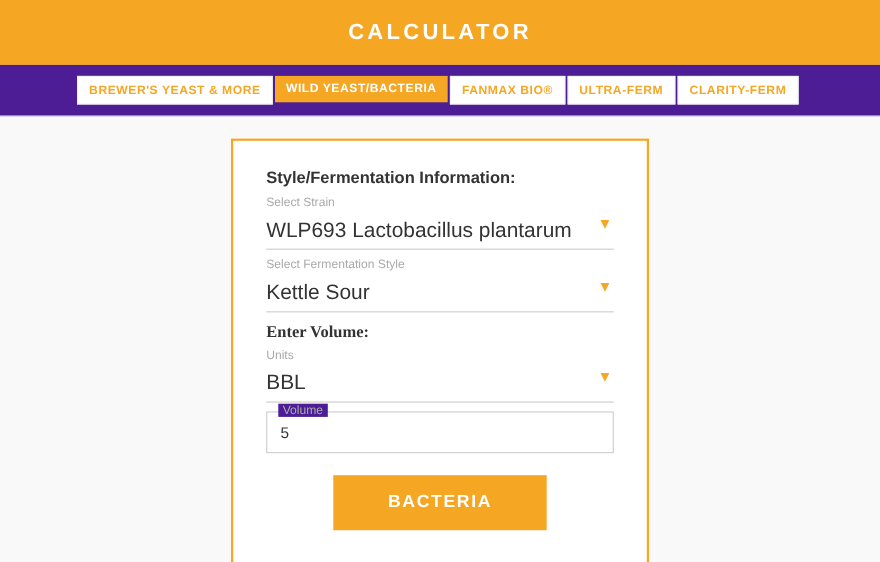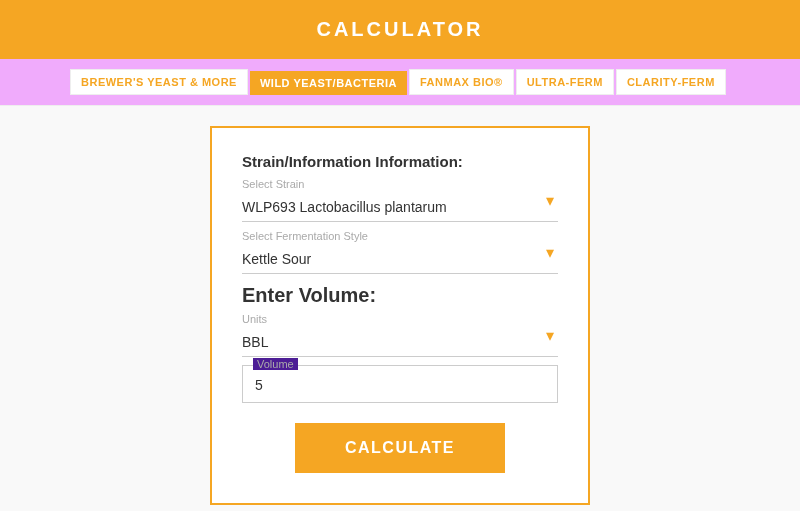--- a/index.html
+++ b/index.html
@@ -25,23 +25,23 @@
 
     .header-title {
       color: white;
       font-size: 20px;
       font-weight: bold;
       letter-spacing: 3px;
     }
 
     
     .nav-tabs {
-      background: #f0abfc;
+      background: #4c1d95;
       display: flex;
-      align-items: flex-end;
+      align-items: flex-start;
       padding: 10px 70px;
       gap: 2px;
       border-bottom: 1px solid #eee;
     }
 
     .nav-tab {
       padding: 6px 10px;
       font-size: 11px;
       font-weight: bold;
       cursor: pointer;
@@ -93,21 +93,21 @@
     .select-wrapper {
       position: relative;
       margin-bottom: 8px;
     }
 
     .select-field {
       width: 100%;
       border: none;
       border-bottom: 1px solid #ccc;
       padding: 6px 24px 6px 0;
-      font-size: 14px;
+      font-size: 19px;
       color: #333;
       appearance: none;
       -webkit-appearance: none;
       background: transparent;
       cursor: pointer;
       outline: none;
     }
 
     .select-arrow {
       position: absolute;
@@ -117,24 +117,25 @@
       color: #f5a623;
       font-size: 16px;
       pointer-events: none;
     }
 
     .volume-section {
       margin-top: 10px;
     }
 
     .volume-title {
-      font-size: 20px;
+      font-size: 15px;
       font-weight: bold;
       color: #333;
       margin-bottom: 6px;
+      font-family: Liberation Serif, serif;
     }
 
     .volume-input-wrapper {
       position: relative;
       border: 1px solid #ccc;
       padding: 10px 12px 8px 12px;
       margin-top: 8px;
     }
 
     .volume-input-label {
@@ -182,21 +183,21 @@
   <button class="nav-tab inactive">FANMAX BIO®</button>
   <button class="nav-tab inactive">ULTRA-FERM</button>
   <button class="nav-tab inactive">CLARITY-FERM</button>
 
 </nav>
 
 <div class="main-content">
   <div class="calculator-card">
 
     <div>
-      <div class="section-title">Strain/Information Information:</div>
+      <div class="section-title">Style/Fermentation Information:</div>
 
       <div class="select-wrapper">
         <div class="field-label">Select Strain</div>
         <select class="select-field">
           <option>WLP693 Lactobacillus plantarum</option>
         </select>
         <span class="select-arrow">▾</span>
       </div>
 
       <div class="select-wrapper">
@@ -218,16 +219,16 @@
         </select>
         <span class="select-arrow">▾</span>
       </div>
 
       <div class="volume-input-wrapper">
         <span class="volume-input-label">Volume</span>
         <input class="volume-input" type="text" value="5" style="">
       </div>
     </div>
 
-    <button class="calculate-btn">CALCULATE</button>
+    <button class="calculate-btn">BACTERIA</button>
 
   </div>
 </div>
 
 </body></html>

